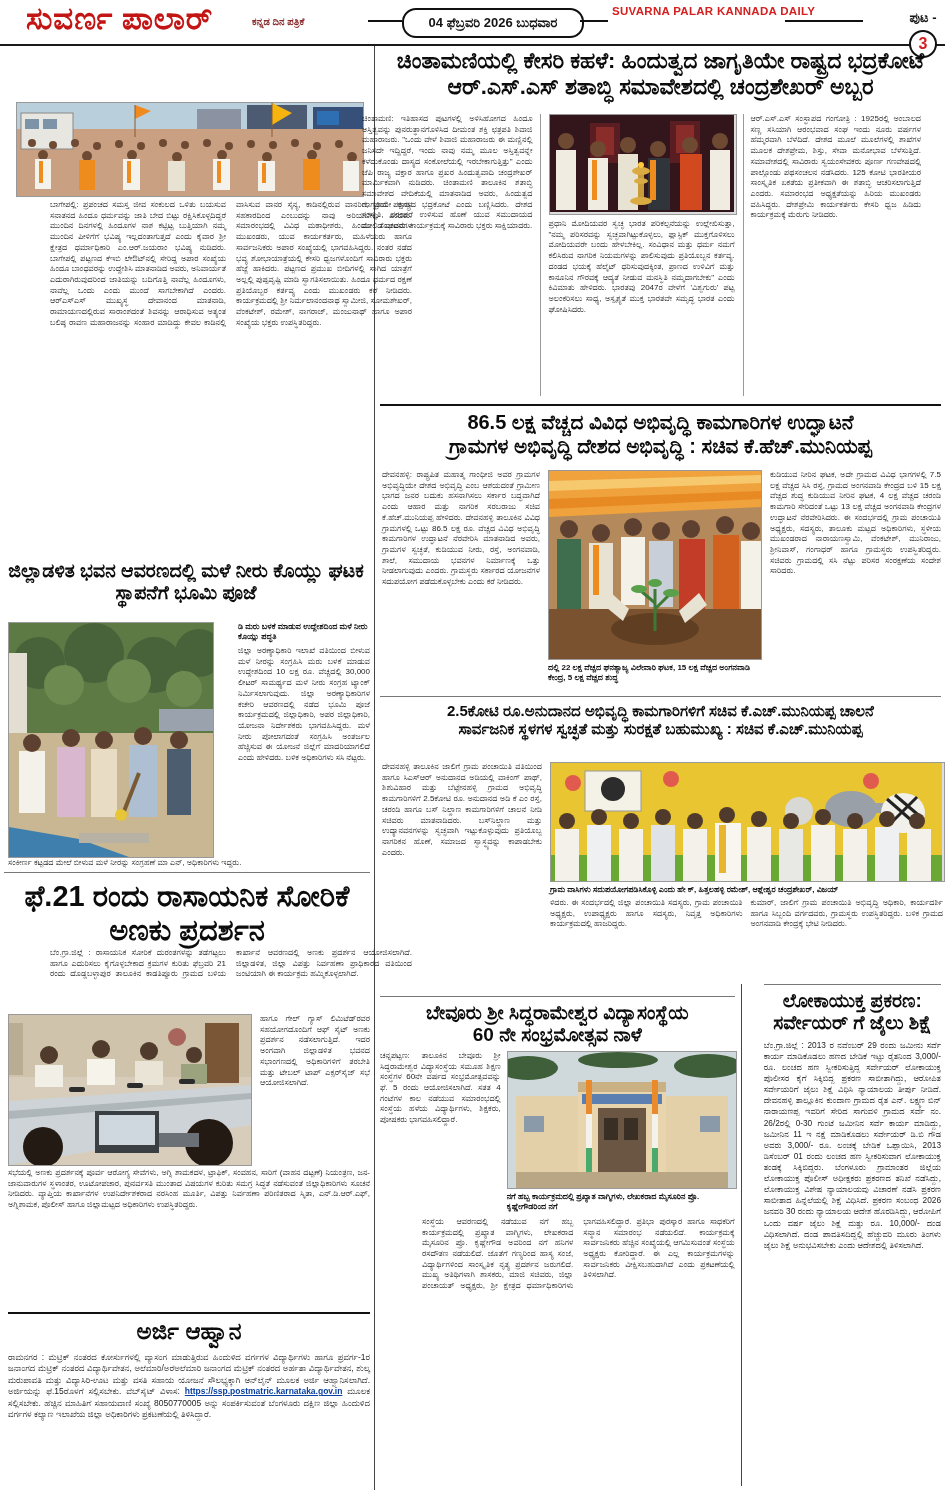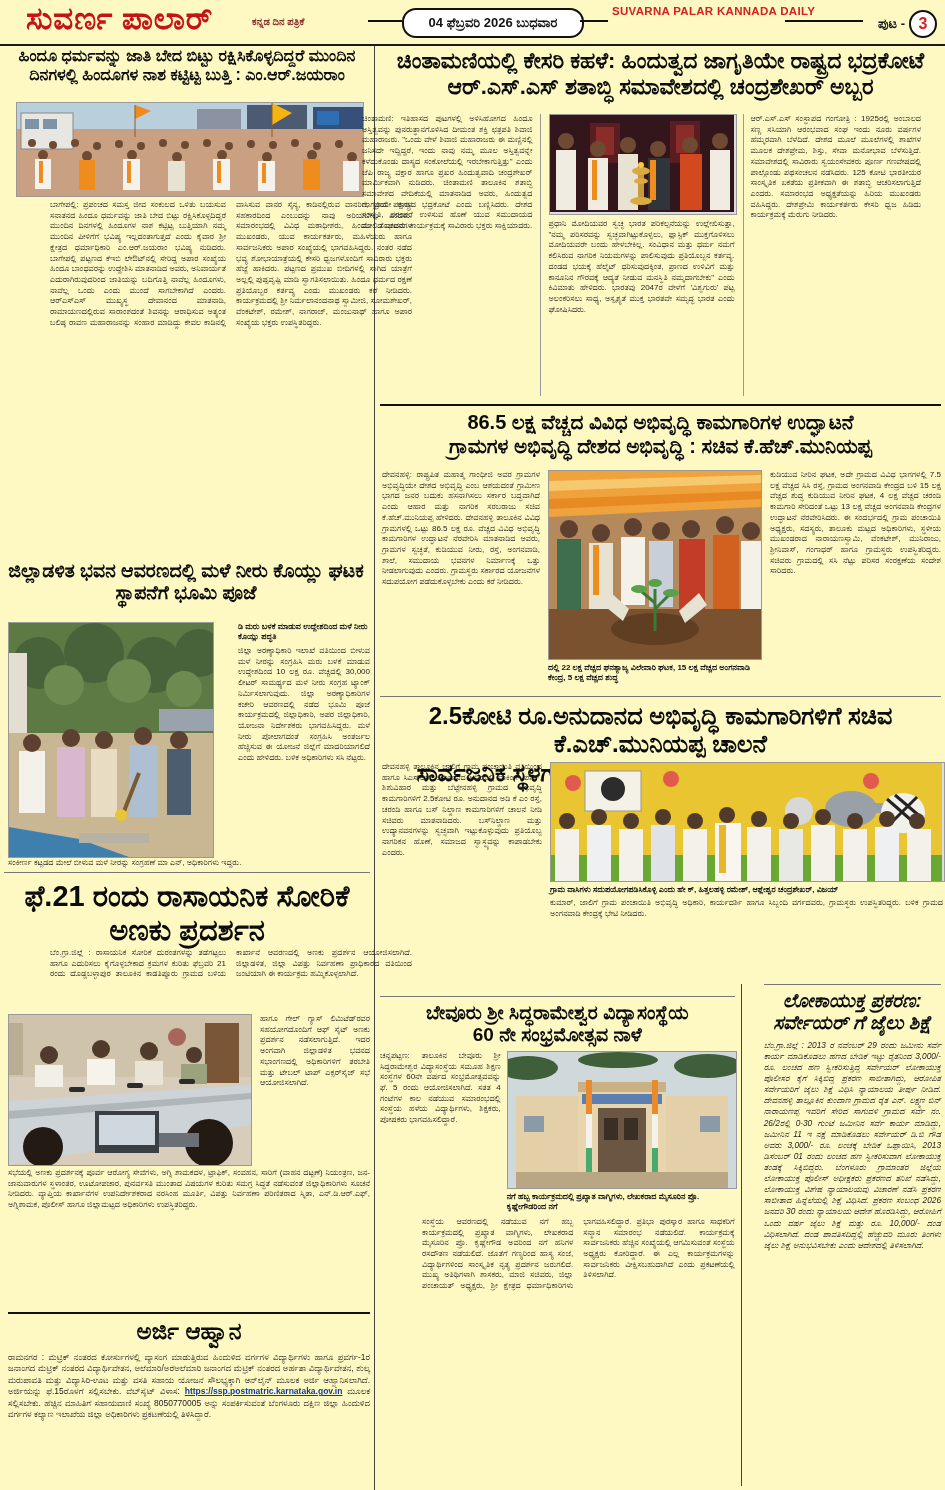--- a/index.html
+++ b/index.html
@@ -1,29 +1,29 @@
 <!DOCTYPE html>
 <html><head>
 <meta charset="utf-8">
 <style>
   html,body{margin:0;padding:0;background:#e8e6e0;}
-  #page{position:relative;width:945px;height:1490px;margin:0 auto;background:#fef9c3;
+  #page{position:relative;width:945px;height:1490px;margin:0 auto;background:#ffffff;
         font-family:"Liberation Sans",sans-serif;color:#141414;overflow:hidden;}
   
   .masthead{position:absolute;left:0;top:0;width:945px;height:44px;border-bottom:2px solid #1a1a1a;}
   .logo{position:absolute;left:26px;top:1px;font-family:"Liberation Serif",serif;
         font-weight:bold;font-size:31px;color:#c41515;letter-spacing:1px;}
   .logo-sub{position:absolute;left:252px;top:16px;font-size:10px;font-weight:bold;color:#8a2b2b;}
   .datebox{position:absolute;left:402px;top:8px;width:178px;height:26px;border:2px solid #111;
            border-radius:14px;display:flex;align-items:center;justify-content:center;
            font-size:13px;font-weight:bold;background:#fff;}
   .dateline{position:absolute;top:20px;height:2px;background:#111;}
   .mast-en{position:absolute;left:612px;top:5px;font-size:11.5px;font-weight:bold;color:#d42020;letter-spacing:.3px;text-align:right;}
   .pagenum{position:absolute;right:8px;top:10px;display:flex;align-items:center;gap:4px;
-           font-size:13px;font-weight:bold;}
+           font-size:13px;font-weight:bold;flex-direction:column;}
   .pagecircle{width:24px;height:24px;border:2px solid #111;border-radius:50%;color:#d42020;
               display:flex;align-items:center;justify-content:center;font-size:16px;font-weight:bold;background:#fff;}
   
   .vrule{position:absolute;width:1px;background:#444;}
   .head{font-weight:bold;text-align:center;color:#0c0c0c;line-height:1.18;}
   .body{font-size:8px;line-height:1.34;text-align:justify;color:#1c1c1c;}
   .cap{font-size:8px;font-weight:bold;line-height:1.25;color:#111;}
   .cols2{column-count:2;column-gap:10px;margin-left:42px;}
   .photo{background:#ddd;display:block;border:1px solid #999;}
   svg{display:block;}
@@ -44,26 +44,26 @@
   .a8-head{position:absolute;left:8px;top:1312px;width:362px;font-size:23px;border-top:2px solid #111;padding-top:4px;}
   .a8-body{position:absolute;left:8px;top:1352px;width:362px;font-size:8.5px;}
   
   .m-head{position:absolute;left:380px;top:48px;width:561px;font-size:22px;}
   .m-cols{position:absolute;left:362px;top:114px;width:559px;height:282px;display:flex;gap:8px;}
   .m-c{flex:1;}
   .m-photo{width:100%;height:99px;margin-bottom:4px;}
   .a3-head{position:absolute;left:380px;top:404px;width:561px;font-size:20px;border-top:2px solid #111;padding-top:5px;}
   .a3-row{position:absolute;left:382px;top:470px;width:559px;height:222px;display:flex;gap:8px;}
   .a3-photo{width:212px;height:188px;}
-  .a4-head{position:absolute;left:380px;top:696px;width:561px;font-size:24px;border-top:1px solid #777;padding-top:5px;}
+  .a4-head{position:absolute;left:380px;top:696px;width:561px;font-size:15px;border-top:1px solid #777;padding-top:5px;}
   .a4-row{position:absolute;left:382px;top:762px;width:559px;height:218px;display:flex;gap:8px;}
   .a4-photo{width:100%;height:118px;}
   .bottom{position:absolute;left:380px;top:984px;width:561px;height:502px;display:flex;}
   .a5{width:366px;padding-right:6px;}
-  .a9{width:183px;padding-left:22px;border-left:1px solid #444;font-style:italic;}
+  .a9{width:183px;padding-left:22px;border-left:1px solid #444;}
   .a5-head1{font-size:19px;} .a5-head2{font-size:19px;}
   .a9-head{font-size:19px;}
   .a5-row{display:flex;gap:6px;margin-top:4px;}
   .a5-photo{width:228px;height:136px;flex:none;}
 </style>
 </head>
 <body>
 
 <div id="page">
 
@@ -76,21 +76,20 @@
     <div class="mast-en">SUVARNA PALAR KANNADA DAILY</div>
     <div class="dateline" style="left:785px;width:78px;"></div>
     <div class="pagenum">
       <span>ಪುಟ -</span>
       <span class="pagecircle">3</span>
     </div>
   </div>
 
   <div class="vrule" style="left:374px;top:46px;height:1444px;"></div>
 
-  <div class="head a1-head">ಹಿಂದೂ ಧರ್ಮವನ್ನು ಜಾತಿ ಬೇದ ಬಿಟ್ಟು ರಕ್ಷಿಸಿಕೊಳ್ಳದಿದ್ದರೆ ಮುಂದಿನ ದಿನಗಳಲ್ಲಿ ಹಿಂದೂಗಳ ನಾಶ ಕಟ್ಟಿಟ್ಟ ಬುತ್ತಿ : ಎಂ.ಆರ್.ಜಯರಾಂ</div>
 
   <div class="photo a1-photo">
     <svg width="346" height="93" viewBox="0 0 346 93">
       <rect width="346" height="30" fill="#b9cfdc"></rect>
       <rect x="230" y="2" width="60" height="30" fill="#4c5a72"></rect>
         <rect x="296" y="4" width="50" height="28" fill="#37507a"></rect>
       <rect x="300" y="8" width="22" height="14" fill="#2e6fb3"></rect>
       <rect x="180" y="6" width="44" height="26" fill="#8b93a2"></rect>
       <rect y="26" width="346" height="67" fill="#caa083"></rect>
       <rect x="4" y="10" width="52" height="36" fill="#e8e6e0" stroke="#888"></rect>
@@ -383,20 +382,21 @@
               <rect x="228" y="66" width="24" height="52" fill="#e8e8e4"></rect>
               <rect x="260" y="62" width="24" height="56" fill="#f4f1ea"></rect>
               <rect x="292" y="66" width="24" height="52" fill="#f4f1ea"></rect>
               <rect x="324" y="64" width="24" height="54" fill="#eef0f2"></rect>
               <rect x="356" y="66" width="24" height="52" fill="#f4f1ea"></rect>
           </g>
         </svg>
       </div>
       <div class="cap" style="margin:3px 0;">ಗ್ರಾಮ ವಾಸಿಗಳು ಸದುಪಯೋಗಪಡಿಸಿಕೊಳ್ಳಿ ಎಂದು ಹೇ   ಕ್, ಹಿತ್ತಲಹಳ್ಳಿ ರಮೇಶ್, ಆಶ್ಲೇಶ್ವರ ಚಂದ್ರಶೇಖರ್, ವಿಜಯ್</div>
       <div style="display:flex;gap:8px;">
+        <div class="body" style="flex:1;">ಳಿದರು. ಈ ಸಂದರ್ಭದಲ್ಲಿ ಜಿಲ್ಲಾ ಪಂಚಾಯಿತಿ ಸದಸ್ಯರು, ಗ್ರಾಮ ಪಂಚಾಯಿತಿ ಅಧ್ಯಕ್ಷರು, ಉಪಾಧ್ಯಕ್ಷರು ಹಾಗೂ ಸದಸ್ಯರು, ನಿವೃತ್ತ ಅಧಿಕಾರಿಗಳು ಕಾರ್ಯಕ್ರಮದಲ್ಲಿ ಹಾಜರಿದ್ದರು.</div>
         <div class="body" style="flex:1;">ಕುಮಾರ್, ಜಾಲಿಗೆ ಗ್ರಾಮ ಪಂಚಾಯಿತಿ ಅಭಿವೃದ್ಧಿ ಅಧಿಕಾರಿ, ಕಾರ್ಯದರ್ಶಿ ಹಾಗೂ ಸಿಬ್ಬಂದಿ ವರ್ಗದವರು, ಗ್ರಾಮಸ್ಥರು ಉಪಸ್ಥಿತರಿದ್ದರು. ಬಳಿಕ ಗ್ರಾಮದ ಅಂಗನವಾಡಿ ಕೇಂದ್ರಕ್ಕೆ ಭೇಟಿ ನೀಡಿದರು.</div>
       </div>
     </div>
   </div>
 
   <div class="bottom">
     <div class="a5">
       <div class="head a5-head1" style="border-top:1px solid #777;padding-top:5px;margin-top:12px;">ಬೇವೂರು ಶ್ರೀ ಸಿದ್ಧರಾಮೇಶ್ವರ ವಿದ್ಯಾಸಂಸ್ಥೆಯ</div>
       <div class="head a5-head2">60 ನೇ ಸಂಭ್ರಮೋತ್ಸವ ನಾಳೆ</div>
       <div class="a5-row">

